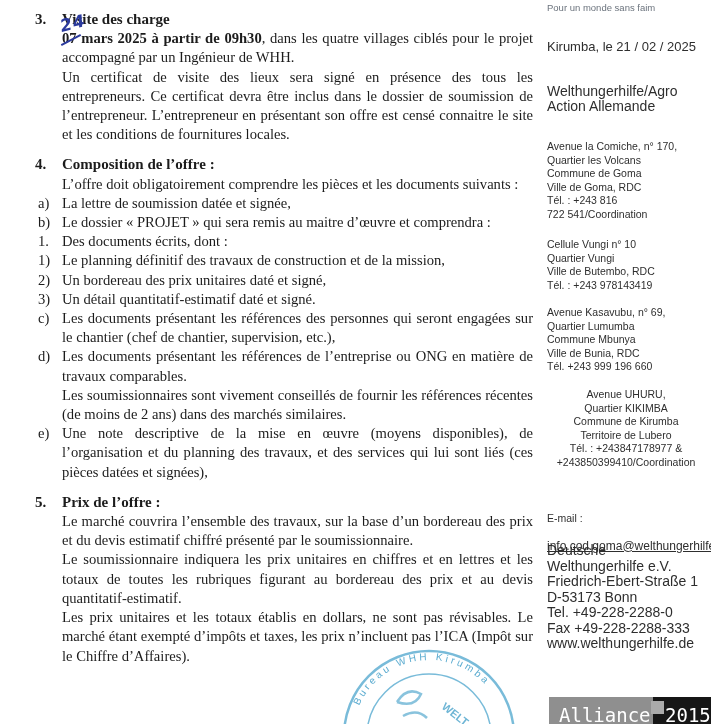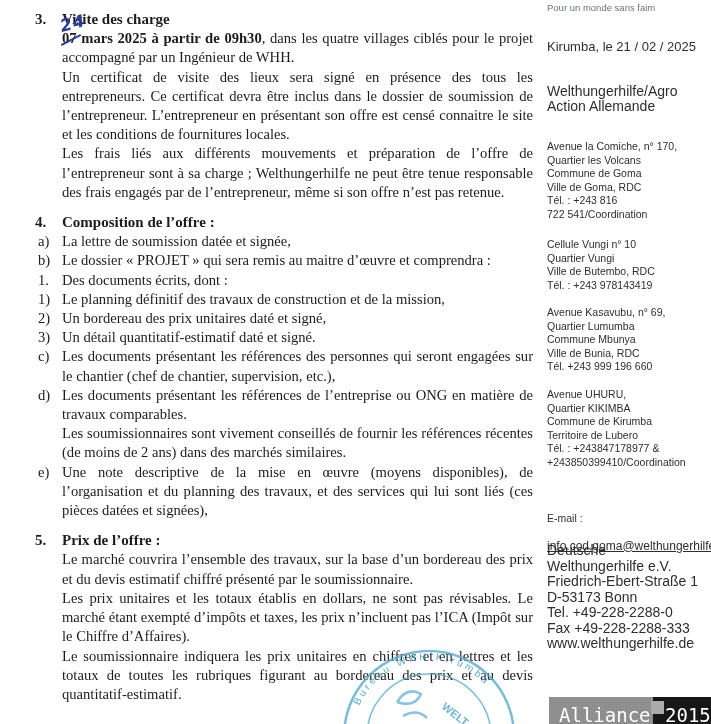--- a/index.html
+++ b/index.html
@@ -42,21 +42,21 @@
     position:absolute;left:547px;top:0;width:158px;
     font-family:"Liberation Sans", sans-serif;font-size:10.5px;line-height:13.5px;color:#2e2e2e;
   }
   .sb{position:absolute;left:0;width:158px;white-space:pre-line;}
   .sb-tagline{top:1px;color:#6b737d;font-size:9.5px;}
   .sb-date{top:40px;font-size:13px;}
   .sb-org{top:84px;font-size:14px;line-height:15px;}
   .sb-goma{top:140px;}
   .sb-butembo{top:238px;}
   .sb-bunia{top:306px;}
-  .sb-kirumba{top:388px;}
+  .sb-kirumba{top:388px;text-align:center;}
   .sb-email{top:498px;}
   .email-link{font-size:12px;text-decoration:underline;color:#2e2e2e;display:inline-block;margin-top:1px;}
   .sb-hq{top:543px;font-size:14px;line-height:15.5px;}
 
   
   .stamp{position:absolute;left:331px;top:644px;pointer-events:none;}
 
   
   .alliance{position:absolute;left:549px;top:697px;height:40px;display:flex;
     font-family:"DejaVu Sans Mono", monospace;color:#ffffff;font-size:19px;}
@@ -70,28 +70,28 @@
 <div class="page">
 
   <div class="main">
 
     <div class="sec-head">
       <span class="sec-num">3.</span>
       <span class="sec-title">Visite des charge</span>
     </div>
     <div class="para"><b><span class="date-wrap"><span class="hand-date">24</span><span class="struck">07</span></span> <span>mars 2025 à partir de 09h30</span></b><span>, dans les quatre villages ciblés pour le projet accompagné par un Ingénieur de WHH.</span></div>
     <div class="para">Un certificat de visite des lieux sera signé en présence des tous les entrepreneurs. Ce certificat devra être inclus dans le dossier de soumission de l’entrepreneur. L’entrepreneur en présentant son offre est censé connaitre le site et les conditions de fournitures locales.</div>
-    <div class="para">Les frais liés aux différents mouvements et préparation de l’offre de l’entrepreneur sont à sa charge ; Welthungerhilfe ne peut être tenue responsable des frais engagés par de l’entrepreneur, même si son offre n’est pas retenue.</div>
 
     <div class="gap"></div>
 
     <div class="sec-head">
       <span class="sec-num">4.</span>
       <span class="sec-title">Composition de l’offre :</span>
     </div>
+    <div class="para">L’offre doit obligatoirement comprendre les pièces et les documents suivants :</div>
 
     <div class="li">
       <span class="li-marker">a)</span>
       <span class="li-text">La lettre de soumission datée et signée,</span>
     </div>
     <div class="li">
       <span class="li-marker">b)</span>
       <span class="li-text">Le dossier « PROJET » qui sera remis au maitre d’œuvre et comprendra :</span>
     </div>
     <div class="li">
@@ -127,22 +127,22 @@
       <span class="li-text">Une note descriptive de la mise en œuvre (moyens disponibles), de l’organisation et du planning des travaux, et des services qui lui sont liés (ces pièces datées et signées),</span>
     </div>
 
     <div class="gap"></div>
 
     <div class="sec-head">
       <span class="sec-num">5.</span>
       <span class="sec-title">Prix de l’offre :</span>
     </div>
     <div class="para">Le marché couvrira l’ensemble des travaux, sur la base d’un bordereau des prix et du devis estimatif chiffré présenté par le soumissionnaire.</div>
+    <div class="para">Le soumissionnaire indiquera les prix unitaires en chiffres et en lettres et les totaux de toutes les rubriques figurant au bordereau des prix et au devis quantitatif-estimatif.</div>
     <div class="para">Les prix unitaires et les totaux établis en dollars, ne sont pas révisables. Le marché étant exempté d’impôts et taxes, les prix n’incluent pas l’ICA (Impôt sur le Chiffre d’Affaires).</div>
-    <div class="para">Le soumissionnaire indiquera les prix unitaires en chiffres et en lettres et les totaux de toutes les rubriques figurant au bordereau des prix et au devis quantitatif-estimatif.</div>
   </div>
 
   <div class="sidebar">
     <div class="sb sb-tagline">Pour un monde sans faim</div>
     <div class="sb sb-date">Kirumba, le 21 / 02 / 2025</div>
     <div class="sb sb-org">Welthungerhilfe/Agro Action Allemande</div>
     <div class="sb sb-goma">Avenue la Comiche, n° 170,
 Quartier les Volcans
 Commune de Goma
 Ville de Goma, RDC

